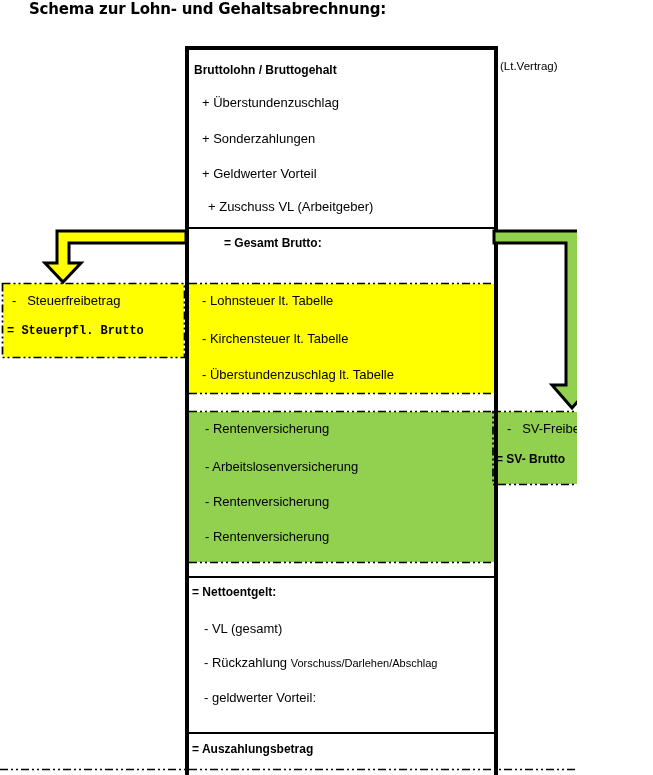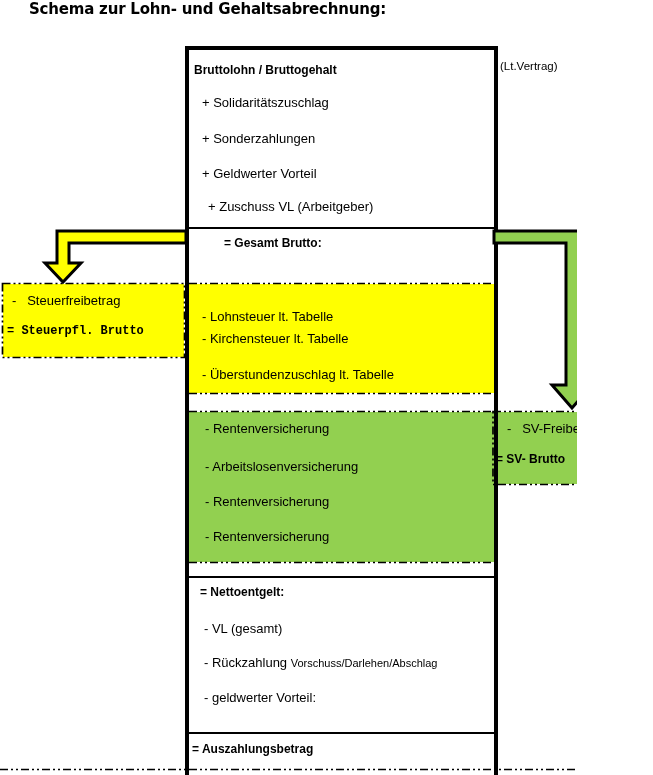--- a/index.html
+++ b/index.html
@@ -62,37 +62,37 @@
   <div class="fill" style="left:189px; top:412px; width:305px; height:150px; background:#92D050;"></div>
 
   <div class="sep" style="top:227px;"></div>
   <div class="sep" style="top:576px;"></div>
   <div class="sep" style="top:732px;"></div>
 
   <div class="abs bold-line txt" style="left:194px; top:64px;">Bruttolohn / Bruttogehalt</div>
 
   <div class="abs small-note txt" style="left:500px; top:60px;">(Lt.Vertrag)</div>
 
-  <div class="abs item txt" style="left:202px; top:96px;">+ Solidaritätszuschlag</div>
+  <div class="abs item txt" style="left:202px; top:96px;">+ Überstundenzuschlag</div>
   <div class="abs item txt" style="left:202px; top:132px;">+ Sonderzahlungen</div>
   <div class="abs item txt" style="left:202px; top:167px;">+ Geldwerter Vorteil</div>
   <div class="abs item txt" style="left:208px; top:200px;">+ Zuschuss VL (Arbeitgeber)</div>
 
   <div class="abs bold-line txt" style="left:192px; top:237px;margin-left:32px;">= Gesamt Brutto:</div>
 
-  <div class="abs item txt" style="left:202px; top:294px;margin-top:16px;">- Lohnsteuer lt. Tabelle</div>
+  <div class="abs item txt" style="left:202px; top:294px;">- Lohnsteuer lt. Tabelle</div>
   <div class="abs item txt" style="left:202px; top:332px;">- Kirchensteuer lt. Tabelle</div>
   <div class="abs item txt" style="left:202px; top:368px;">- Überstundenzuschlag lt. Tabelle</div>
 
   <div class="abs item txt" style="left:205px; top:422px;">- Rentenversicherung</div>
   <div class="abs item txt" style="left:205px; top:460px;">- Arbeitslosenversicherung</div>
   <div class="abs item txt" style="left:205px; top:495px;">- Rentenversicherung</div>
   <div class="abs item txt" style="left:205px; top:530px;">- Rentenversicherung</div>
 
-  <div class="abs bold-line txt" style="left:192px; top:586px;margin-left:8px;">= Nettoentgelt:</div>
+  <div class="abs bold-line txt" style="left:192px; top:586px;">= Nettoentgelt:</div>
 
   <div class="abs item txt" style="left:204px; top:622px;">
     <span>- VL (gesamt)</span>
     <span class="item-note"></span>
   </div>
   <div class="abs item txt" style="left:204px; top:656px;">
     <span>- Rückzahlung</span>
     <span class="item-note">Vorschuss/Darlehen/Abschlag</span>
   </div>
   <div class="abs item txt" style="left:204px; top:691px;">

